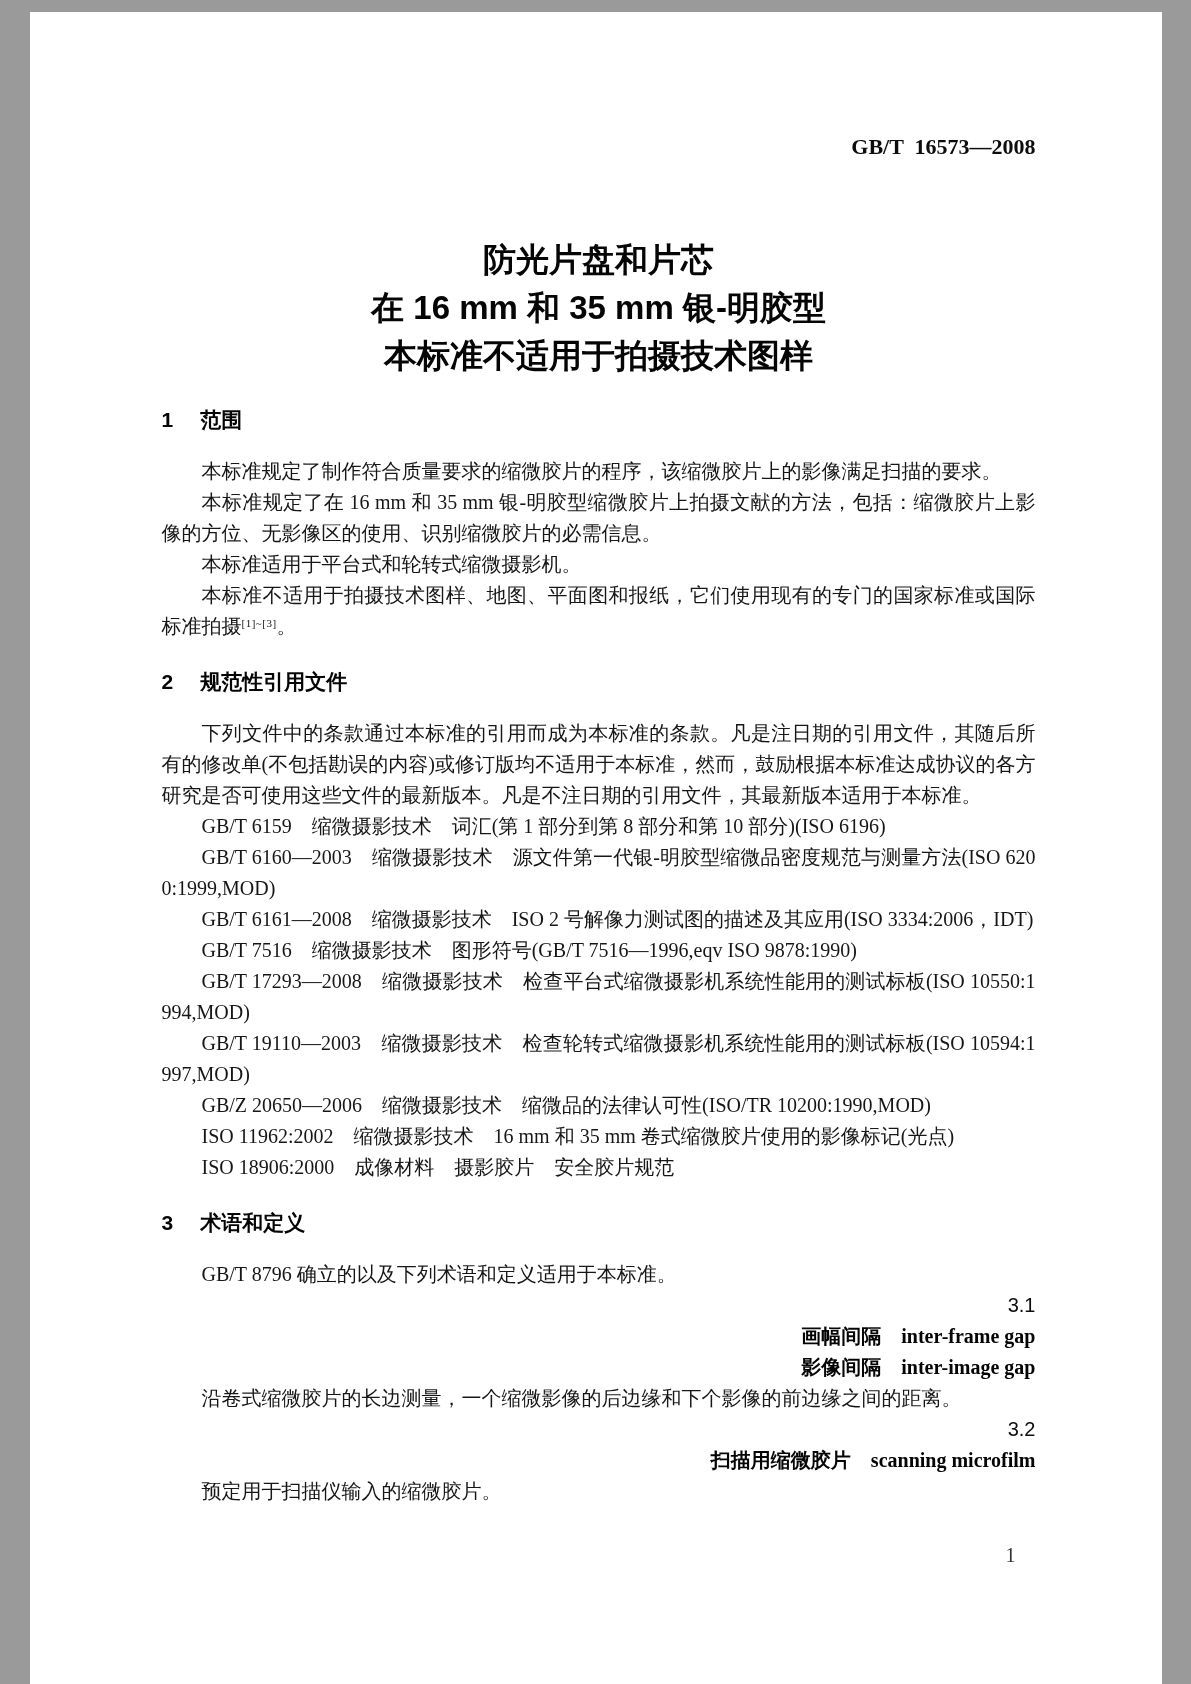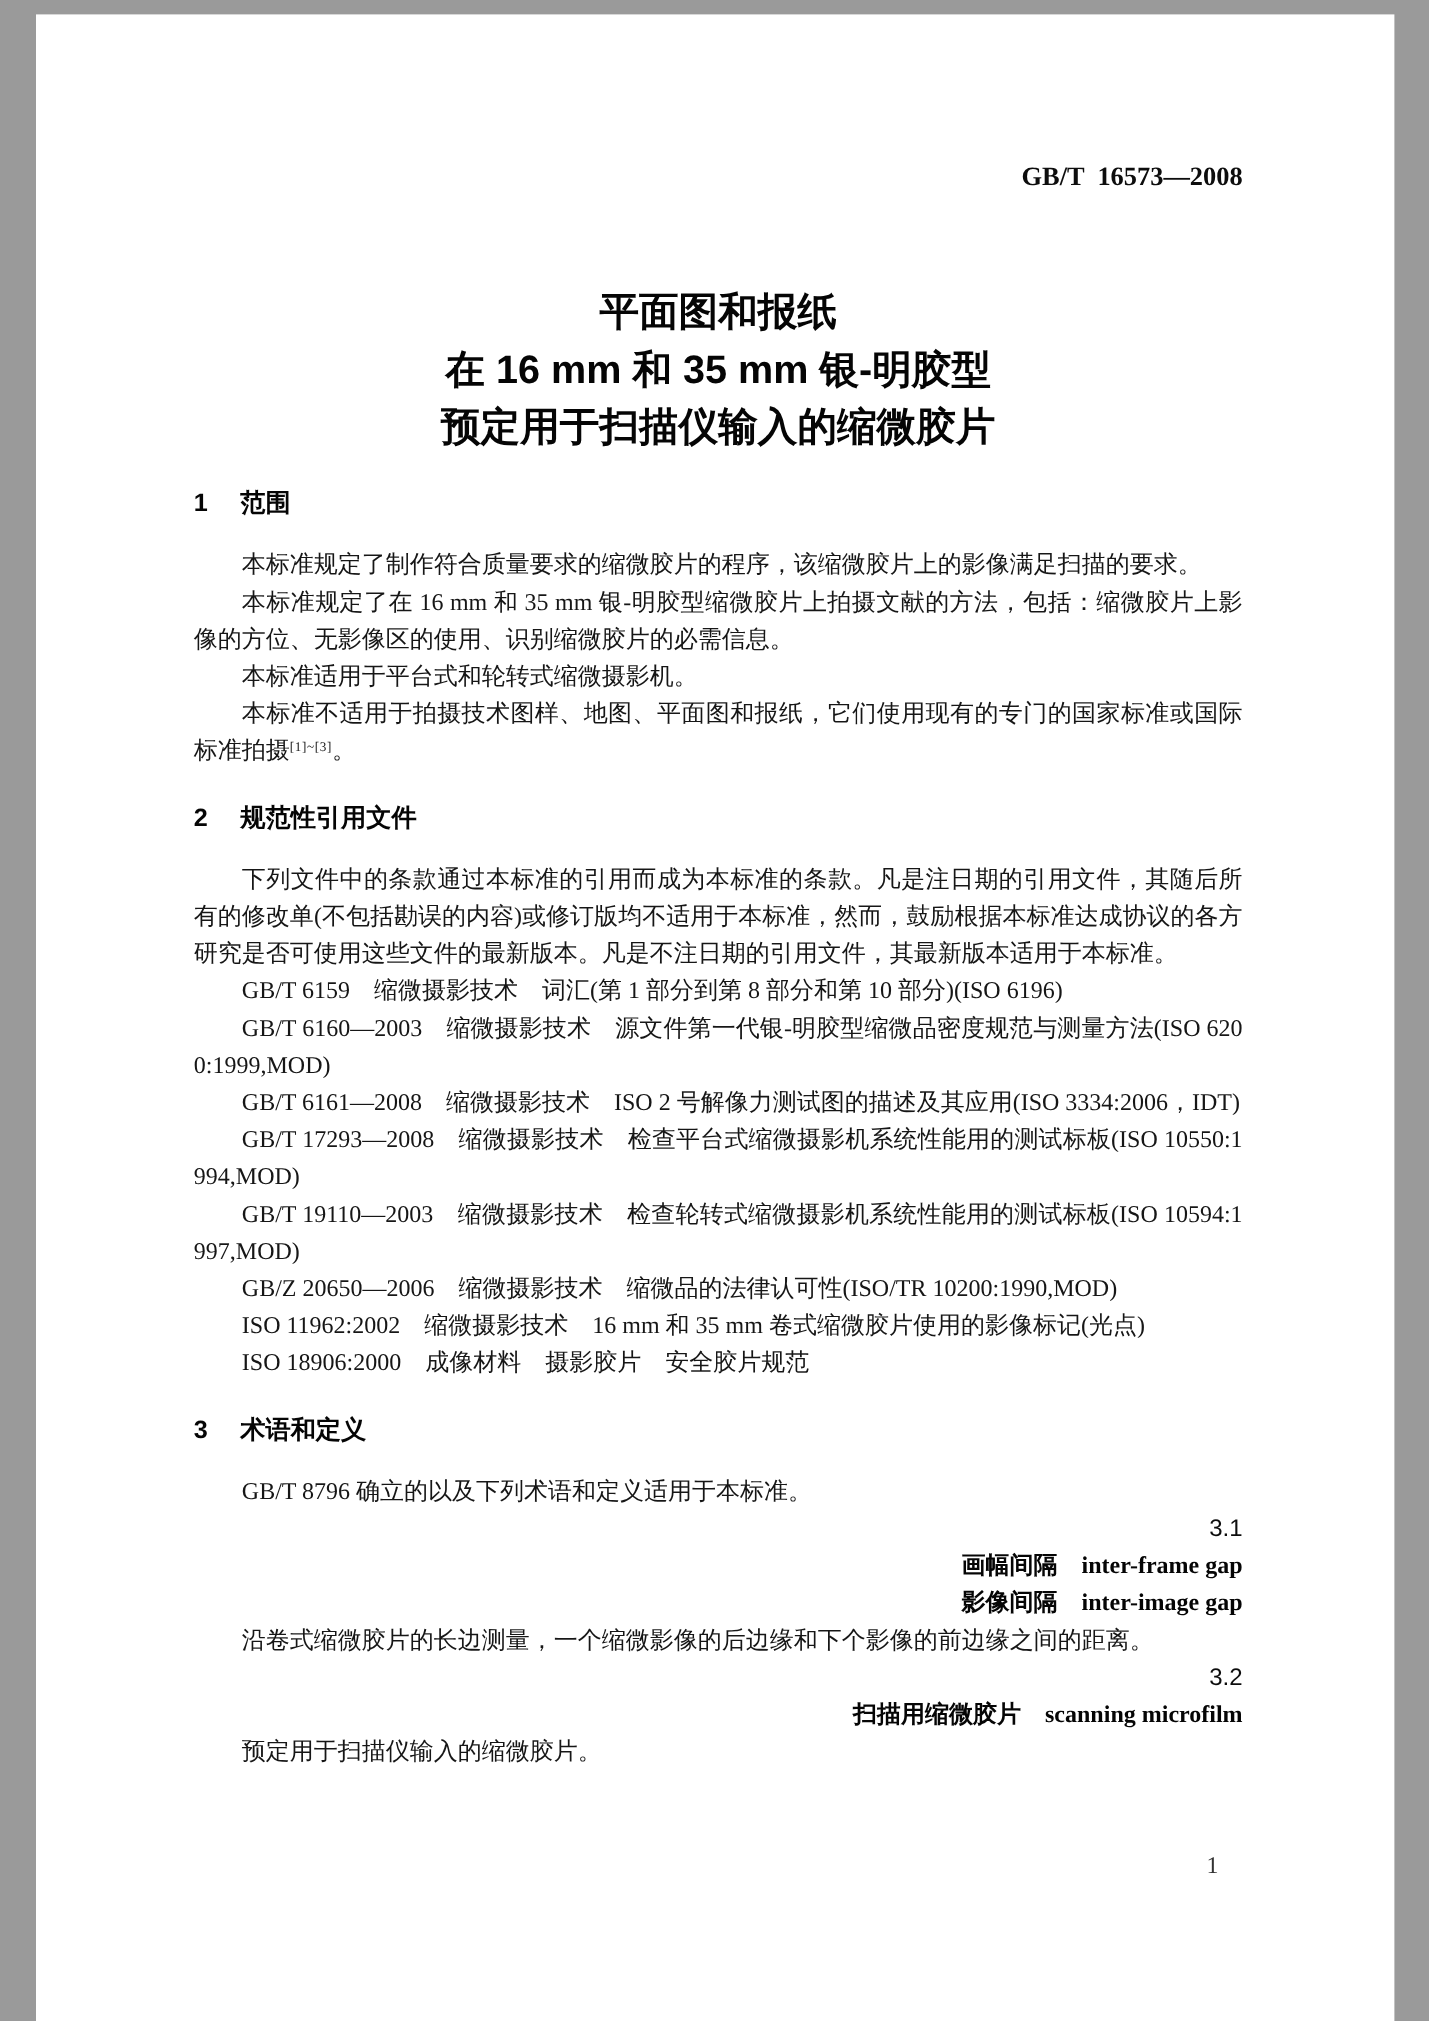--- a/index.html
+++ b/index.html
@@ -75,42 +75,43 @@
   }
 </style>
 </head>
 <body>
 
 <div class="page">
 
   <div class="doc-header">GB/T  16573—2008</div>
 
   <h1 class="doc-title">
-    <span class="t-line">平面图和报纸</span>
+    <span class="t-line">防光片盘和片芯</span>
     <span class="t-line">在 16 mm 和 35 mm 银-明胶型</span>
-    <span class="t-line">预定用于扫描仪输入的缩微胶片</span>
+    <span class="t-line">本标准不适用于拍摄技术图样</span>
   </h1>
 
   <h2 class="sec-heading">
     <span class="sec-num">1</span><span class="sec-title">范围</span>
   </h2>
 
   <p class="body-p">本标准规定了制作符合质量要求的缩微胶片的程序，该缩微胶片上的影像满足扫描的要求。</p>
   <p class="body-p">本标准规定了在 16 mm 和 35 mm 银-明胶型缩微胶片上拍摄文献的方法，包括：缩微胶片上影像的方位、无影像区的使用、识别缩微胶片的必需信息。</p>
   <p class="body-p">本标准适用于平台式和轮转式缩微摄影机。</p>
   <p class="body-p"><span>本标准不适用于拍摄技术图样、地图、平面图和报纸，它们使用现有的专门的国家标准或国际标准拍摄</span><sup class="fn">[1]~[3]</sup><span>。</span></p>
 
   <h2 class="sec-heading">
     <span class="sec-num">2</span><span class="sec-title">规范性引用文件</span>
   </h2>
 
   <p class="body-p">下列文件中的条款通过本标准的引用而成为本标准的条款。凡是注日期的引用文件，其随后所有的修改单(不包括勘误的内容)或修订版均不适用于本标准，然而，鼓励根据本标准达成协议的各方研究是否可使用这些文件的最新版本。凡是不注日期的引用文件，其最新版本适用于本标准。</p>
   <p class="body-p">GB/T 6159　缩微摄影技术　词汇(第 1 部分到第 8 部分和第 10 部分)(ISO 6196)</p>
   <p class="body-p">GB/T 6160—2003　缩微摄影技术　源文件第一代银-明胶型缩微品密度规范与测量方法(ISO 6200:1999,MOD)</p>
   <p class="body-p">GB/T 6161—2008　缩微摄影技术　ISO 2 号解像力测试图的描述及其应用(ISO 3334:2006，IDT)</p>
+  <p class="body-p">GB/T 7516　缩微摄影技术　图形符号(GB/T 7516—1996,eqv ISO 9878:1990)</p>
   <p class="body-p">GB/T 17293—2008　缩微摄影技术　检查平台式缩微摄影机系统性能用的测试标板(ISO 10550:1994,MOD)</p>
   <p class="body-p">GB/T 19110—2003　缩微摄影技术　检查轮转式缩微摄影机系统性能用的测试标板(ISO 10594:1997,MOD)</p>
   <p class="body-p">GB/Z 20650—2006　缩微摄影技术　缩微品的法律认可性(ISO/TR 10200:1990,MOD)</p>
   <p class="body-p">ISO 11962:2002　缩微摄影技术　16 mm 和 35 mm 卷式缩微胶片使用的影像标记(光点)</p>
   <p class="body-p">ISO 18906:2000　成像材料　摄影胶片　安全胶片规范</p>
 
   <h2 class="sec-heading">
     <span class="sec-num">3</span><span class="sec-title">术语和定义</span>
   </h2>
 

